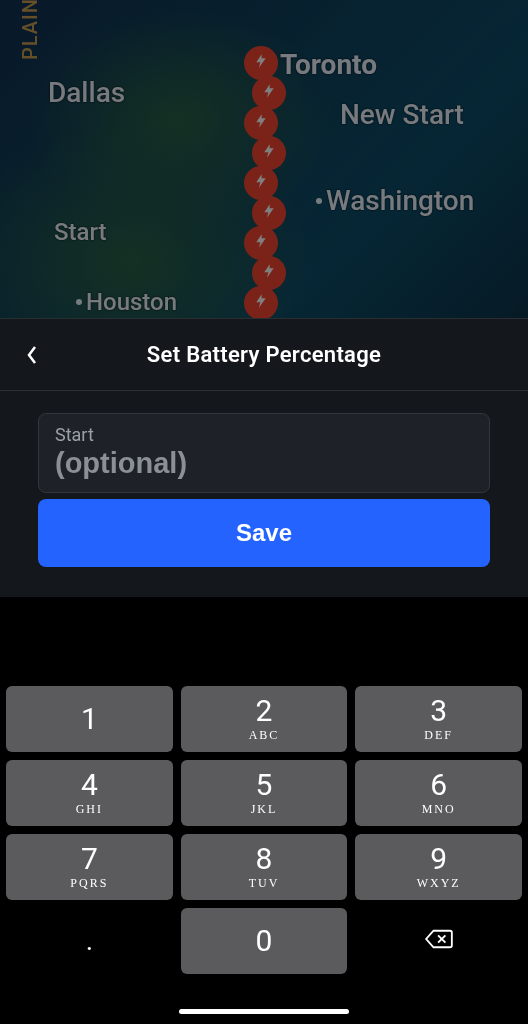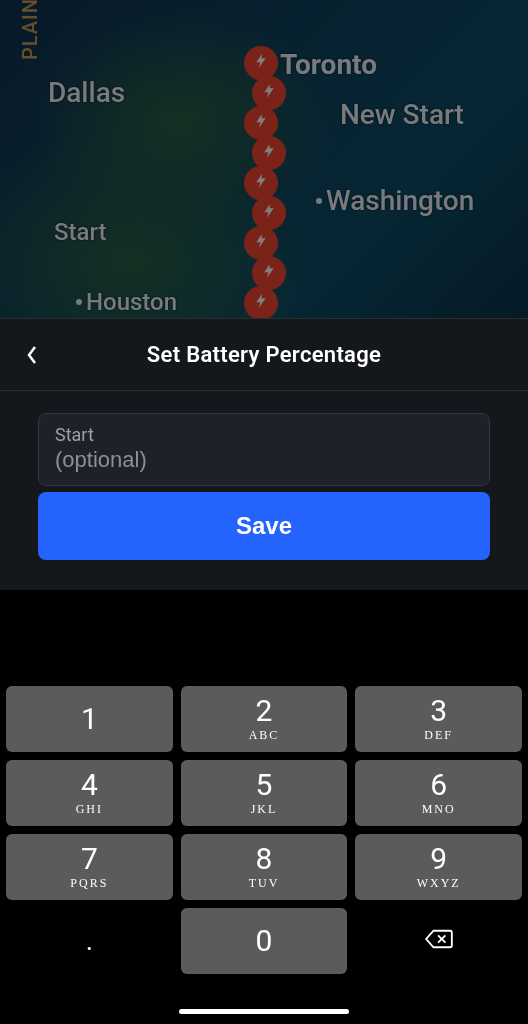--- a/index.html
+++ b/index.html
@@ -111,22 +111,23 @@
     border-radius: 8px;
     padding: 10px 16px 12px;
     margin-bottom: 6px;
   }
   .field-label { font-size: 18px; color: #9aa0a6; margin-bottom: 2px; }
   .field-input {
     width: 100%;
     background: transparent;
     border: none;
     outline: none;
-    font-size: 22px;
+    font-size: 29px;
     color: #3b82f6;
+    font-weight: bold;
   }
   .field-input::placeholder { color: #8b9096; }
   .save-btn {
     width: 100%;
     height: 68px;
     background: #2563ff;
     border: none;
     border-radius: 8px;
     color: #fff;
     font-size: 24px;

